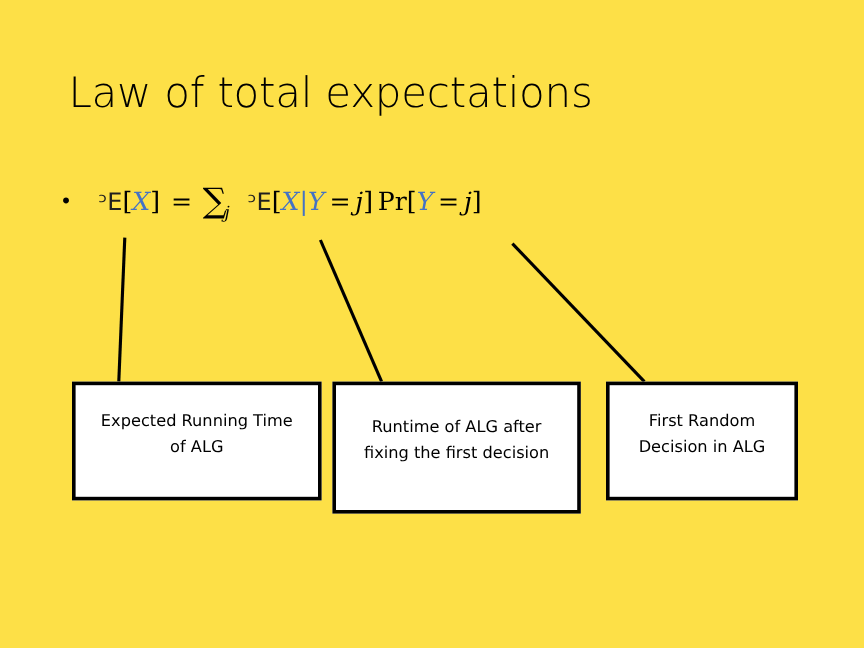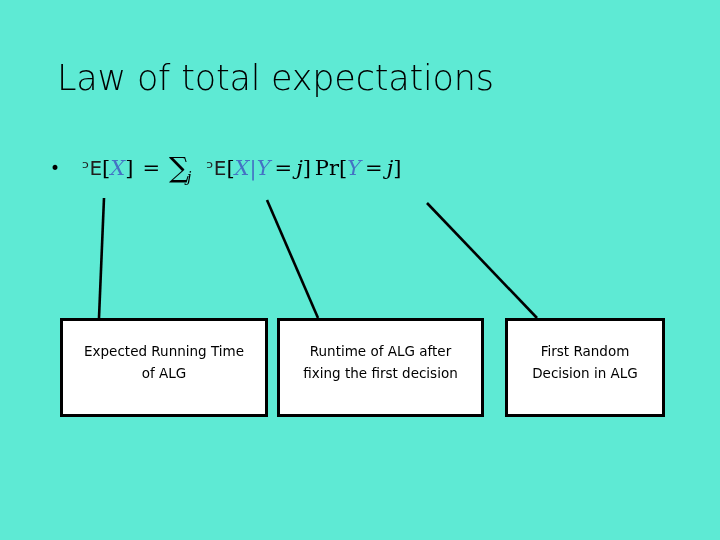--- a/index.html
+++ b/index.html
@@ -15,21 +15,21 @@
     font-family: "Liberation Sans", sans-serif;
     color: #000000;
   }
 
   #slide {
     position: absolute;
     left: 0;
     top: 0;
     width: 720px;
     height: 540px;
-    background: #5eead4;
+    background: #fde047;
   }
 
   
   #slide-title {
     position: absolute;
     left: 57px;
     top: 57px;
     width: 600px;
     font-family: "DejaVu Sans", sans-serif;
     font-weight: 300;
@@ -126,21 +126,21 @@
     font-size: 13.5px;
     line-height: 22px;
     color: #000000;
     padding: 0 6px;
     position: relative;
     top: -6px;
     white-space: pre-line;
   }
 
   #box-1 { left: 60px;  top: 318px; width: 208px; height: 99px; }
-  #box-2 { left: 277px; top: 318px; width: 207px; height: 99px; }
+  #box-2 { left: 277px; top: 318px; width: 207px; height: 110px; }
   #box-3 { left: 505px; top: 318px; width: 160px; height: 99px; }
 </style>
 </head>
 <body>
 
 <div id="slide">
 
   <div id="slide-title">Law of total expectations</div>
 
   <div id="formula-row">

